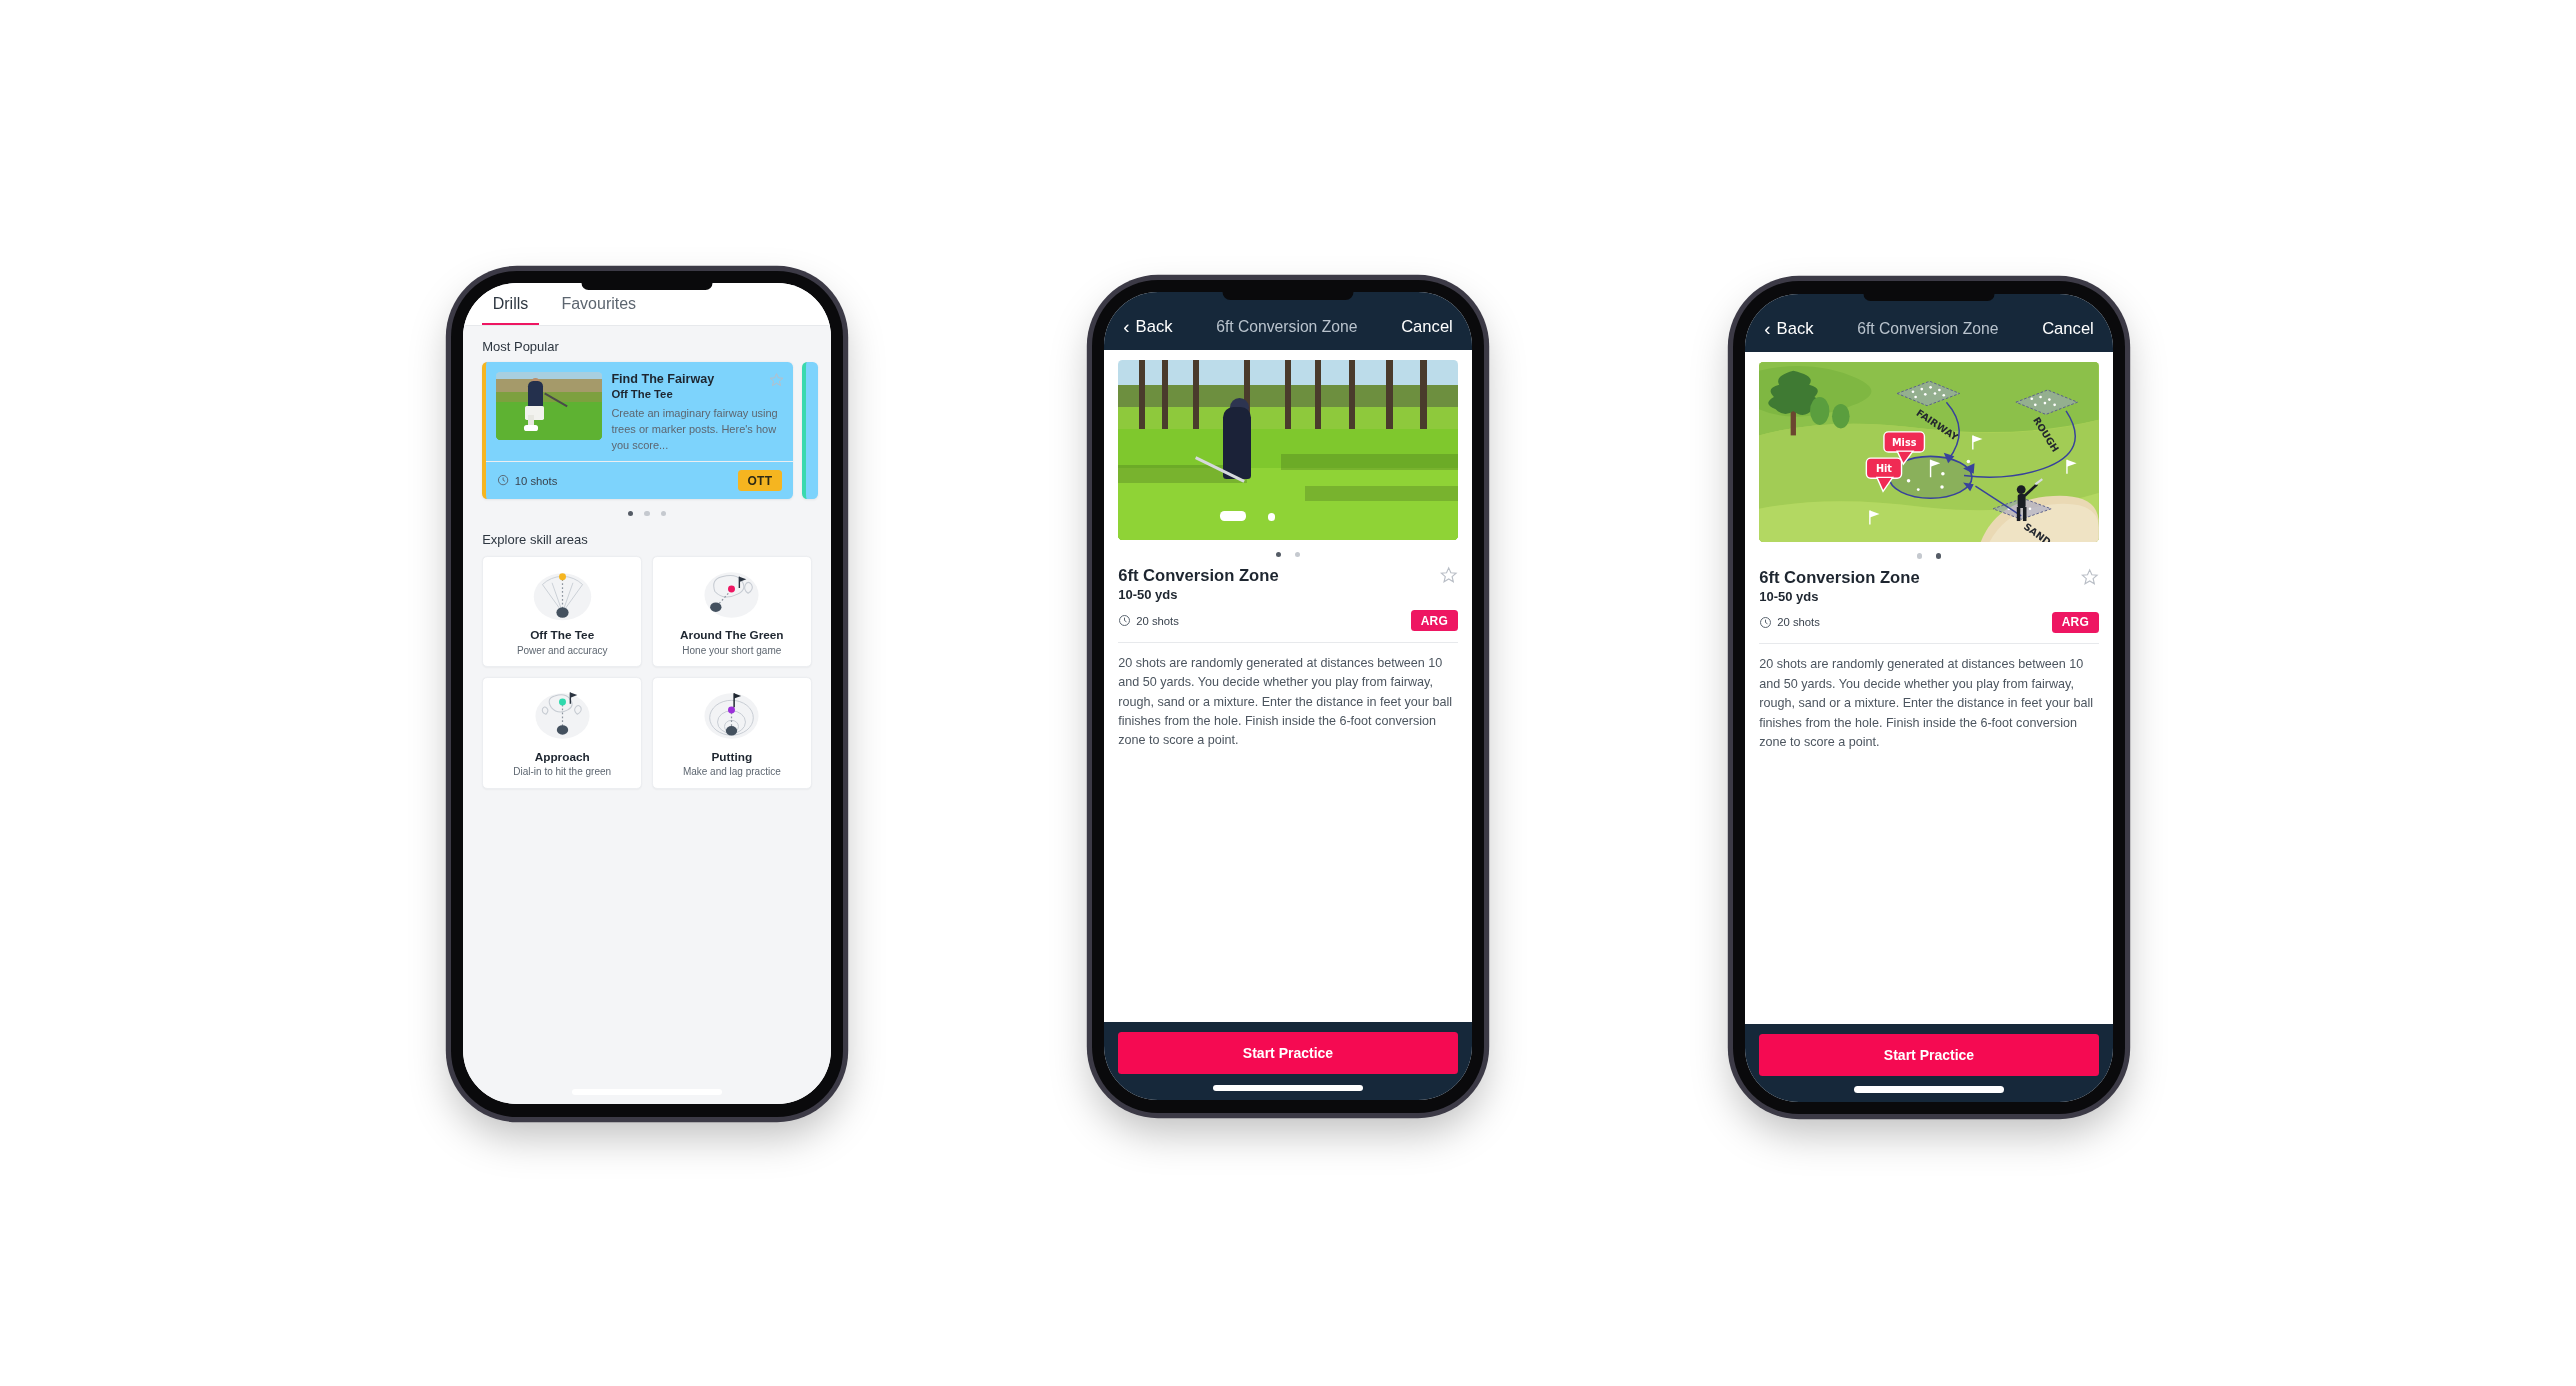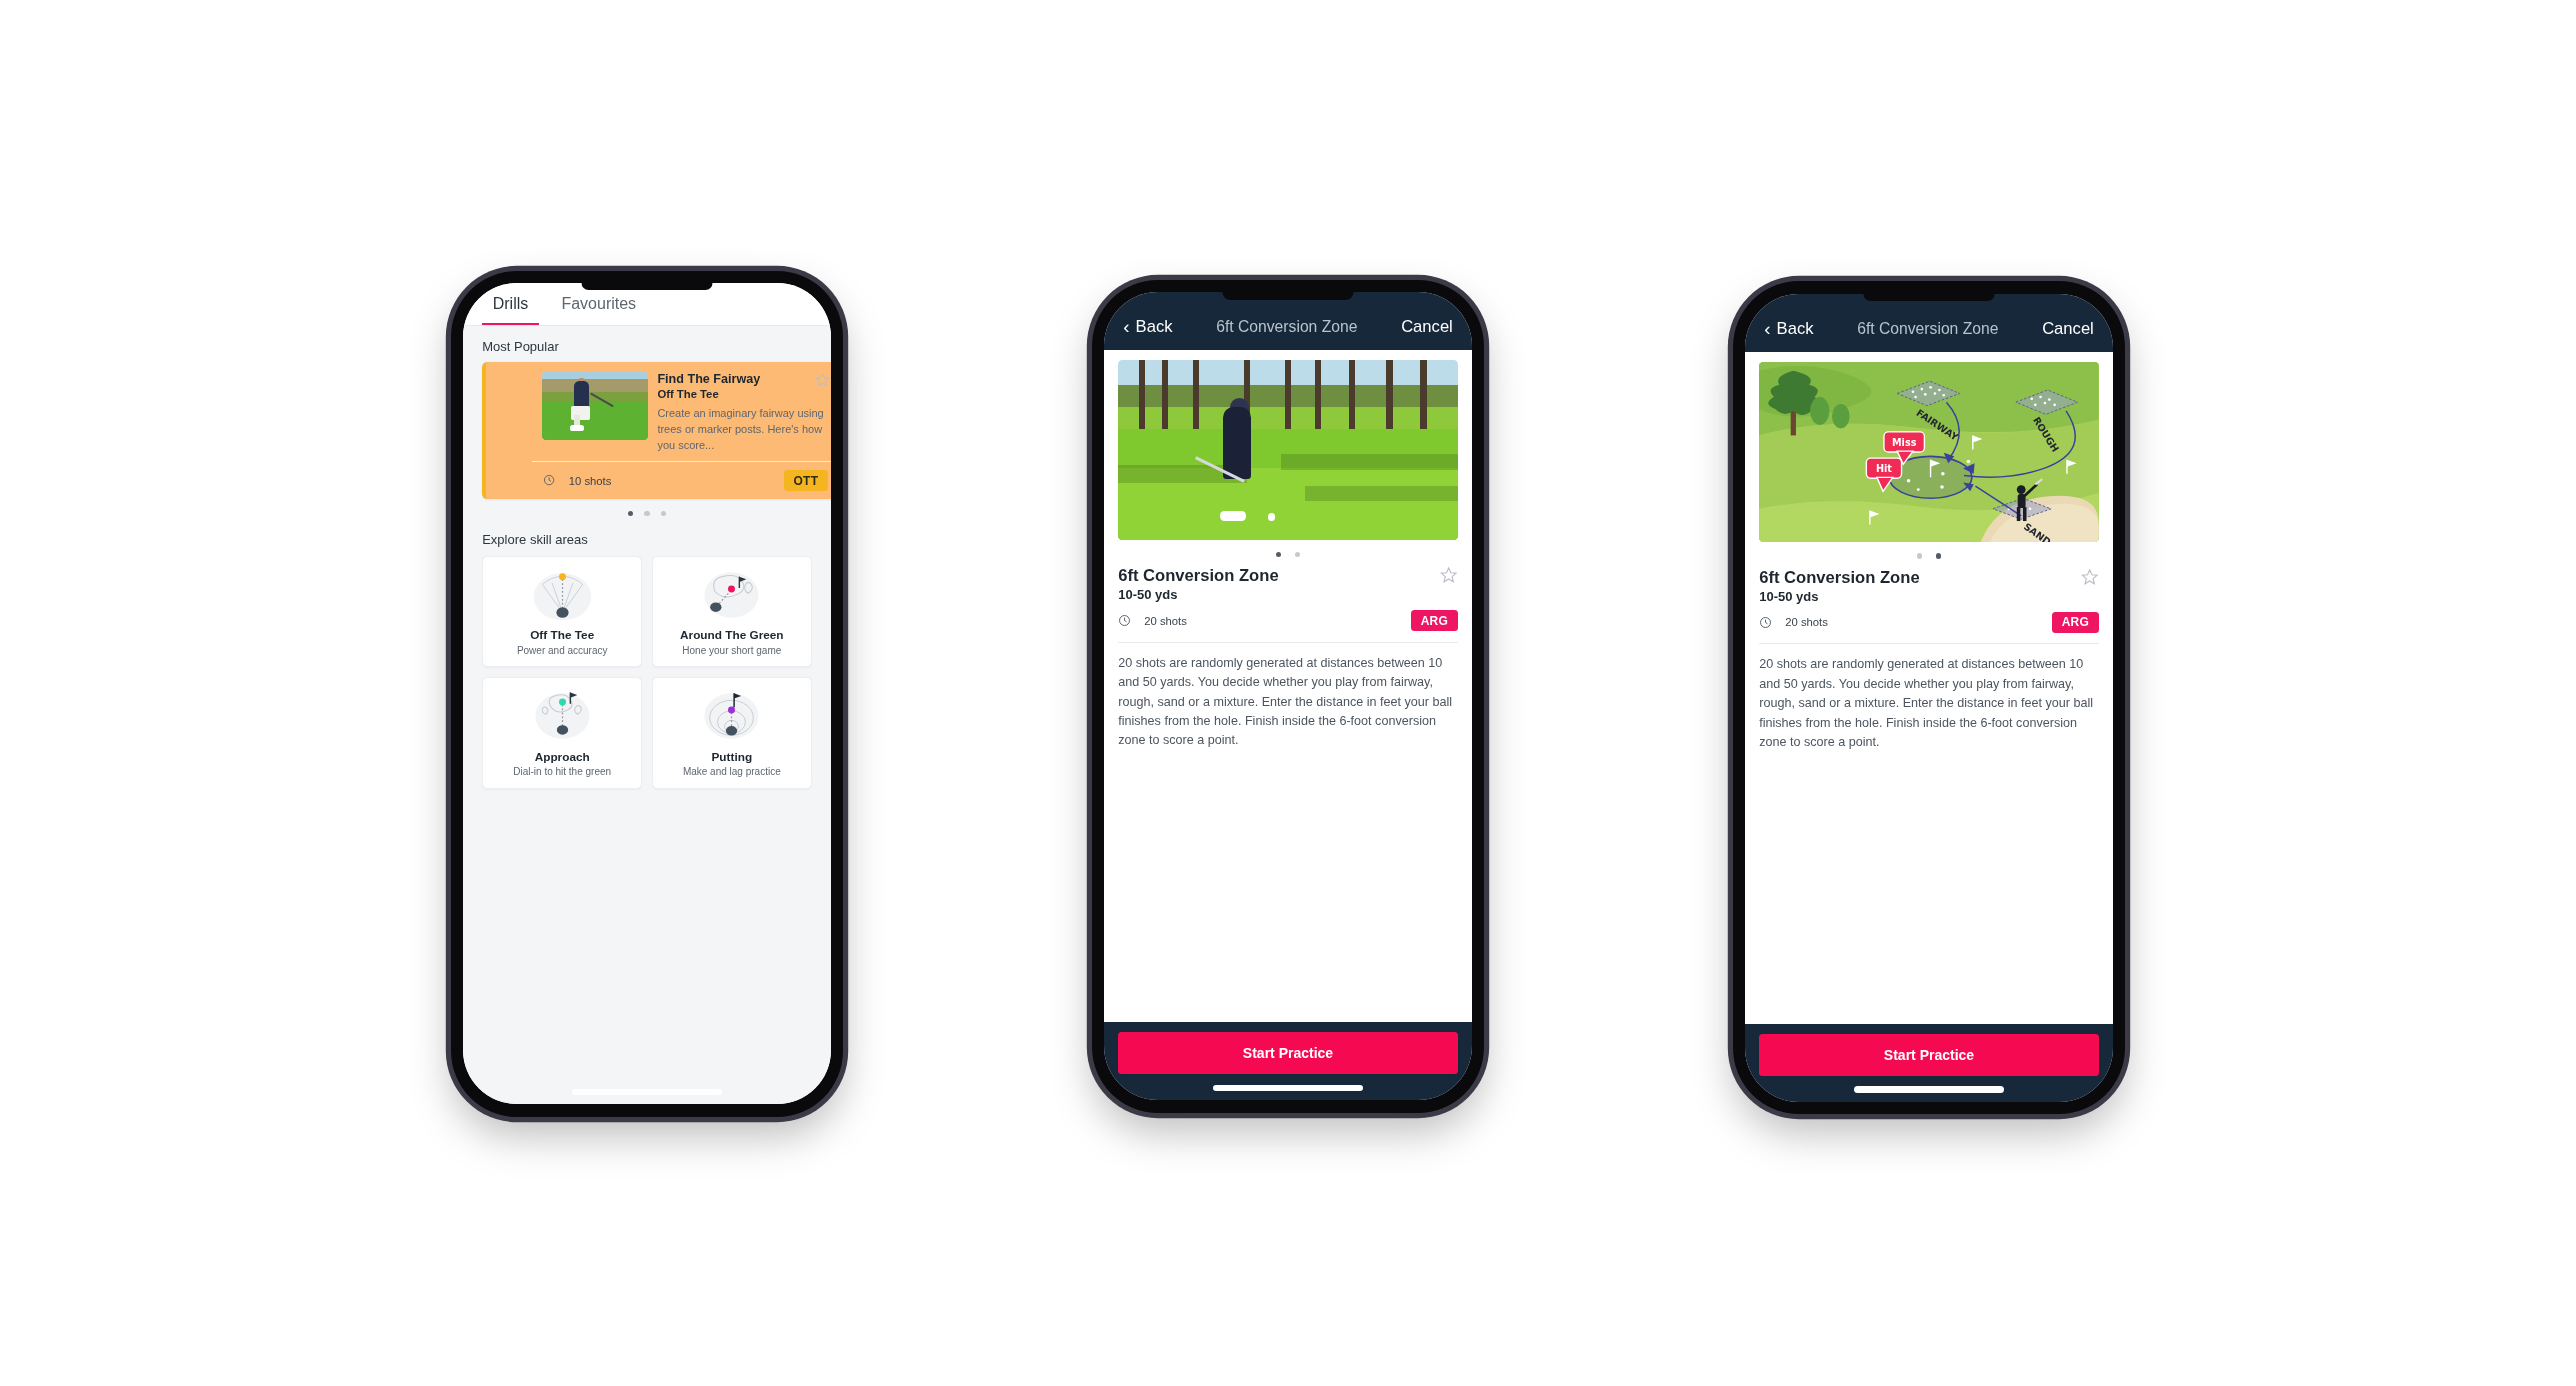--- a/index.html
+++ b/index.html
@@ -71,22 +71,22 @@
   }
   .tab.active{color:#2d3640;border-bottom-color:#ee1662;}
 
   
   .content{flex:1;overflow:hidden;background:#f4f5f7;padding:0 19px;box-sizing:border-box;}
   .sec-title{font-size:13px;color:#2d3640;margin:12.2px 0 8.7px 0;}
 
   
   .drill-wrap{position:relative;display:flex;gap:8.7px;}
   .drill-card{
-    flex:0 0 307px;background:#fdba74;border-radius:5.2px;overflow:hidden;
-    border-left:4.4px solid #f5b520;box-shadow:0 0.9px 2.6px rgba(0,0,0,.07);padding-left:46px;
+    flex:0 0 307px;background:#7dd3fc;border-radius:5.2px;overflow:hidden;
+    border-left:4.4px solid #f5b520;box-shadow:0 0.9px 2.6px rgba(0,0,0,.07);
   }
   .drill-card.teal{flex:0 0 12.2px;border-left:4.4px solid #3ad9ae;}
   .drill-top{display:flex;padding:9.6px 9.6px 7.8px 9.6px;gap:9.6px;}
   .drill-thumb{
     width:106px;height:68px;border-radius:4.4px;flex:0 0 auto;overflow:hidden;position:relative;
     background:linear-gradient(#9fd7f0 0 18%, #8a9a5b 18% 34%, #7fb93f 34% 60%, #62a831 60% 100%);
   }
   .dt-sky{position:absolute;left:0;right:0;top:0;height:17%;background:#a8cfe0;}
   .dt-dune{position:absolute;left:0;right:0;top:11%;height:26%;background:#a59a6a;}
   .dt-dune2{position:absolute;left:0;right:0;top:30%;height:18%;background:#7da03f;}
@@ -100,21 +100,21 @@
   .drill-info{flex:1;min-width:0;}
   .drill-title-row{display:flex;align-items:flex-start;justify-content:space-between;}
   .drill-title{font-size:12.6px;font-weight:bold;color:#1e2630;}
   .drill-sub{font-size:11.3px;font-weight:bold;color:#1e2630;margin-top:1.7px;}
   .drill-desc{font-size:11px;color:#5d6670;line-height:1.45;margin-top:6.1px;}
   .star{width:15px;height:15px;flex:0 0 auto;color:#b9bec6;cursor:pointer;}
   .drill-foot{
     border-top:0.9px solid #eceef1;display:flex;align-items:center;justify-content:space-between;
     padding:7.8px 11.3px;
   }
-  .shots{display:flex;align-items:center;gap:13px;font-size:11.3px;color:#3a434e;}
+  .shots{display:flex;align-items:center;gap:5px;font-size:11.3px;color:#3a434e;}
   .badge{
     font-size:12px;font-weight:bold;color:#2d2a16;background:#f5b520;
     border-radius:3.5px;padding:3.5px 9.6px;letter-spacing:0.3px;
   }
   .badge.arg{background:#ee1662;color:#fff;}
 
   .dots{display:flex;justify-content:center;gap:11.3px;margin:12.2px 0 0 0;}
   .dot{width:5.2px;height:5.2px;border-radius:50%;background:#c5c9cf;}
   .dot.on{background:#555c66;}
 

